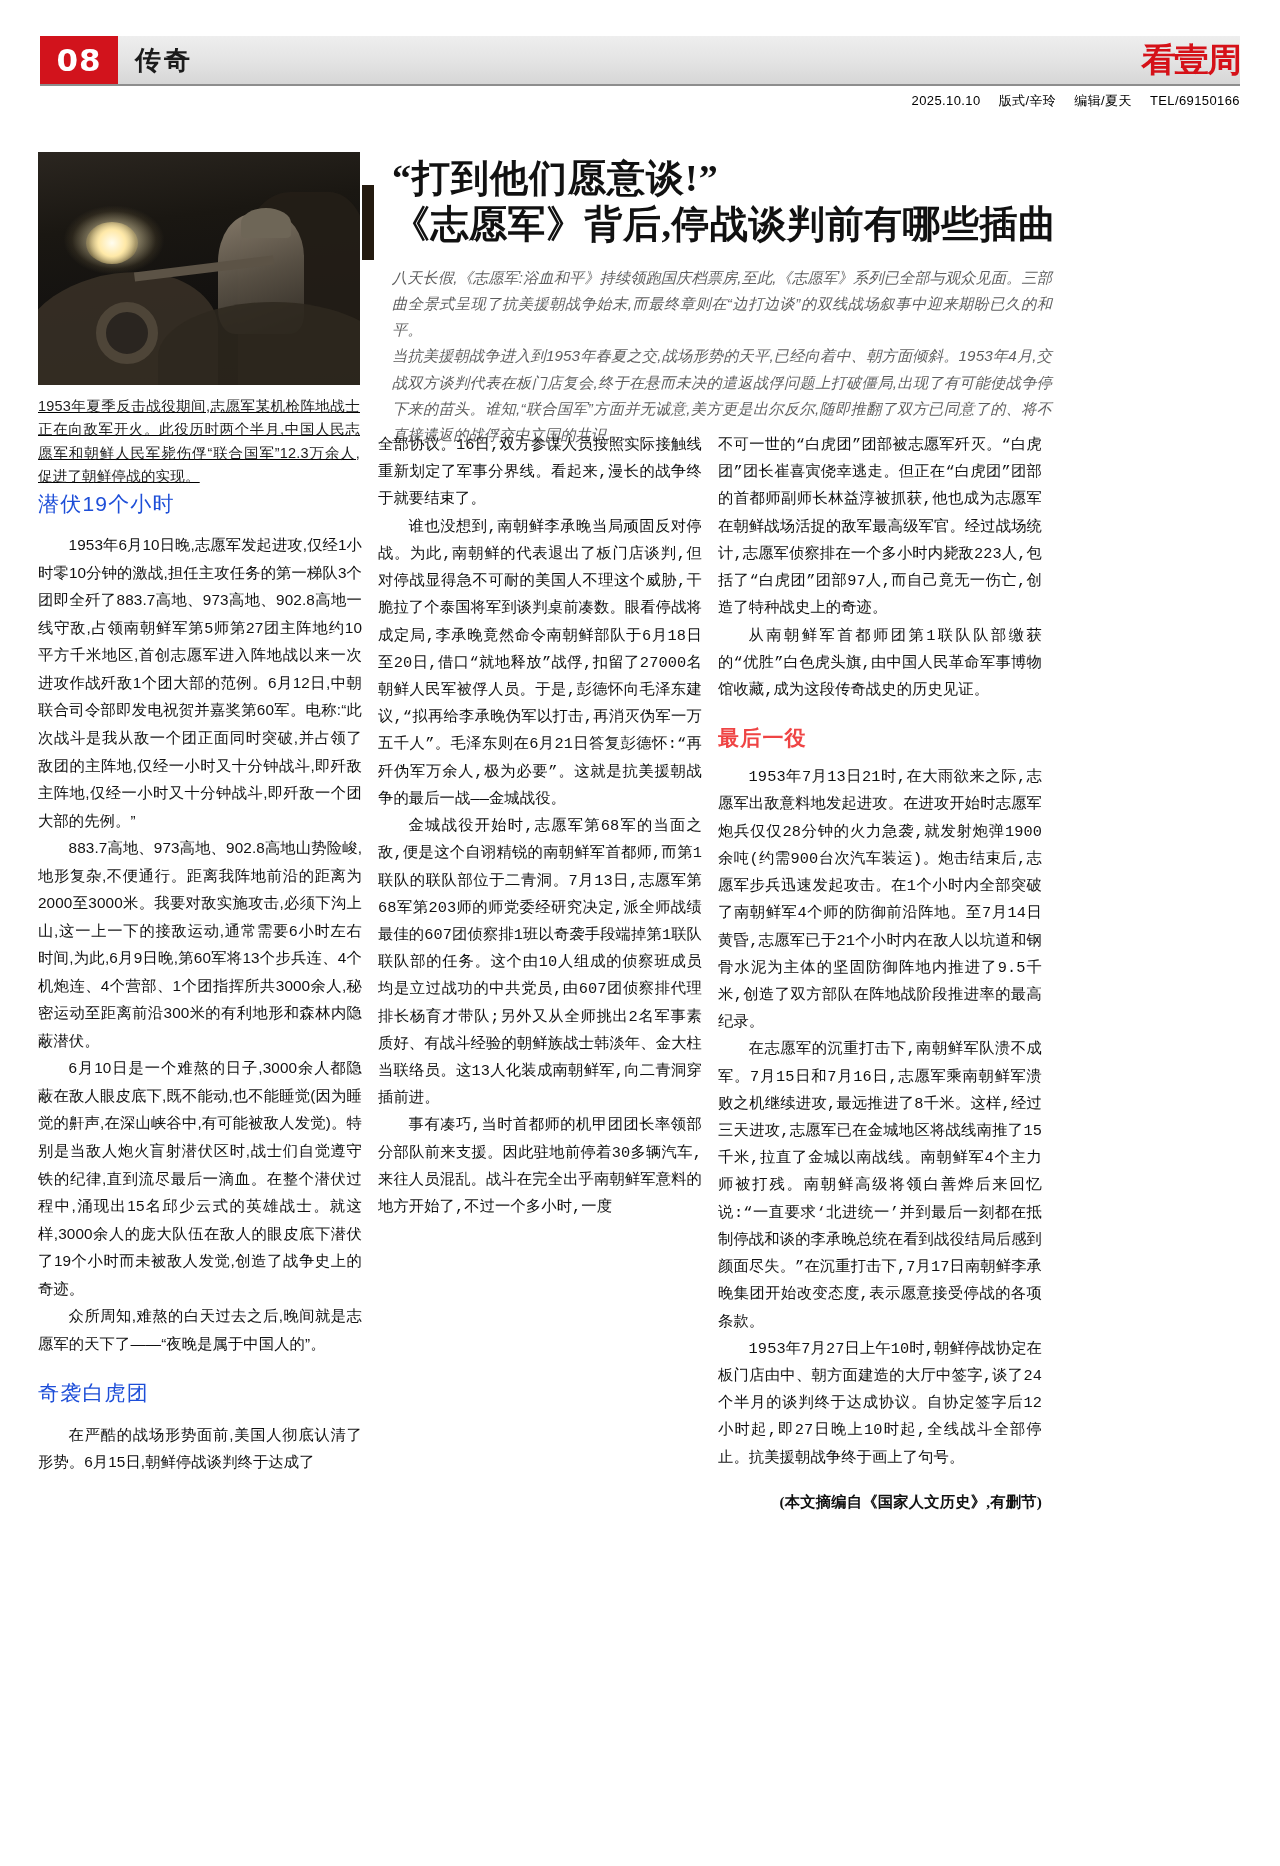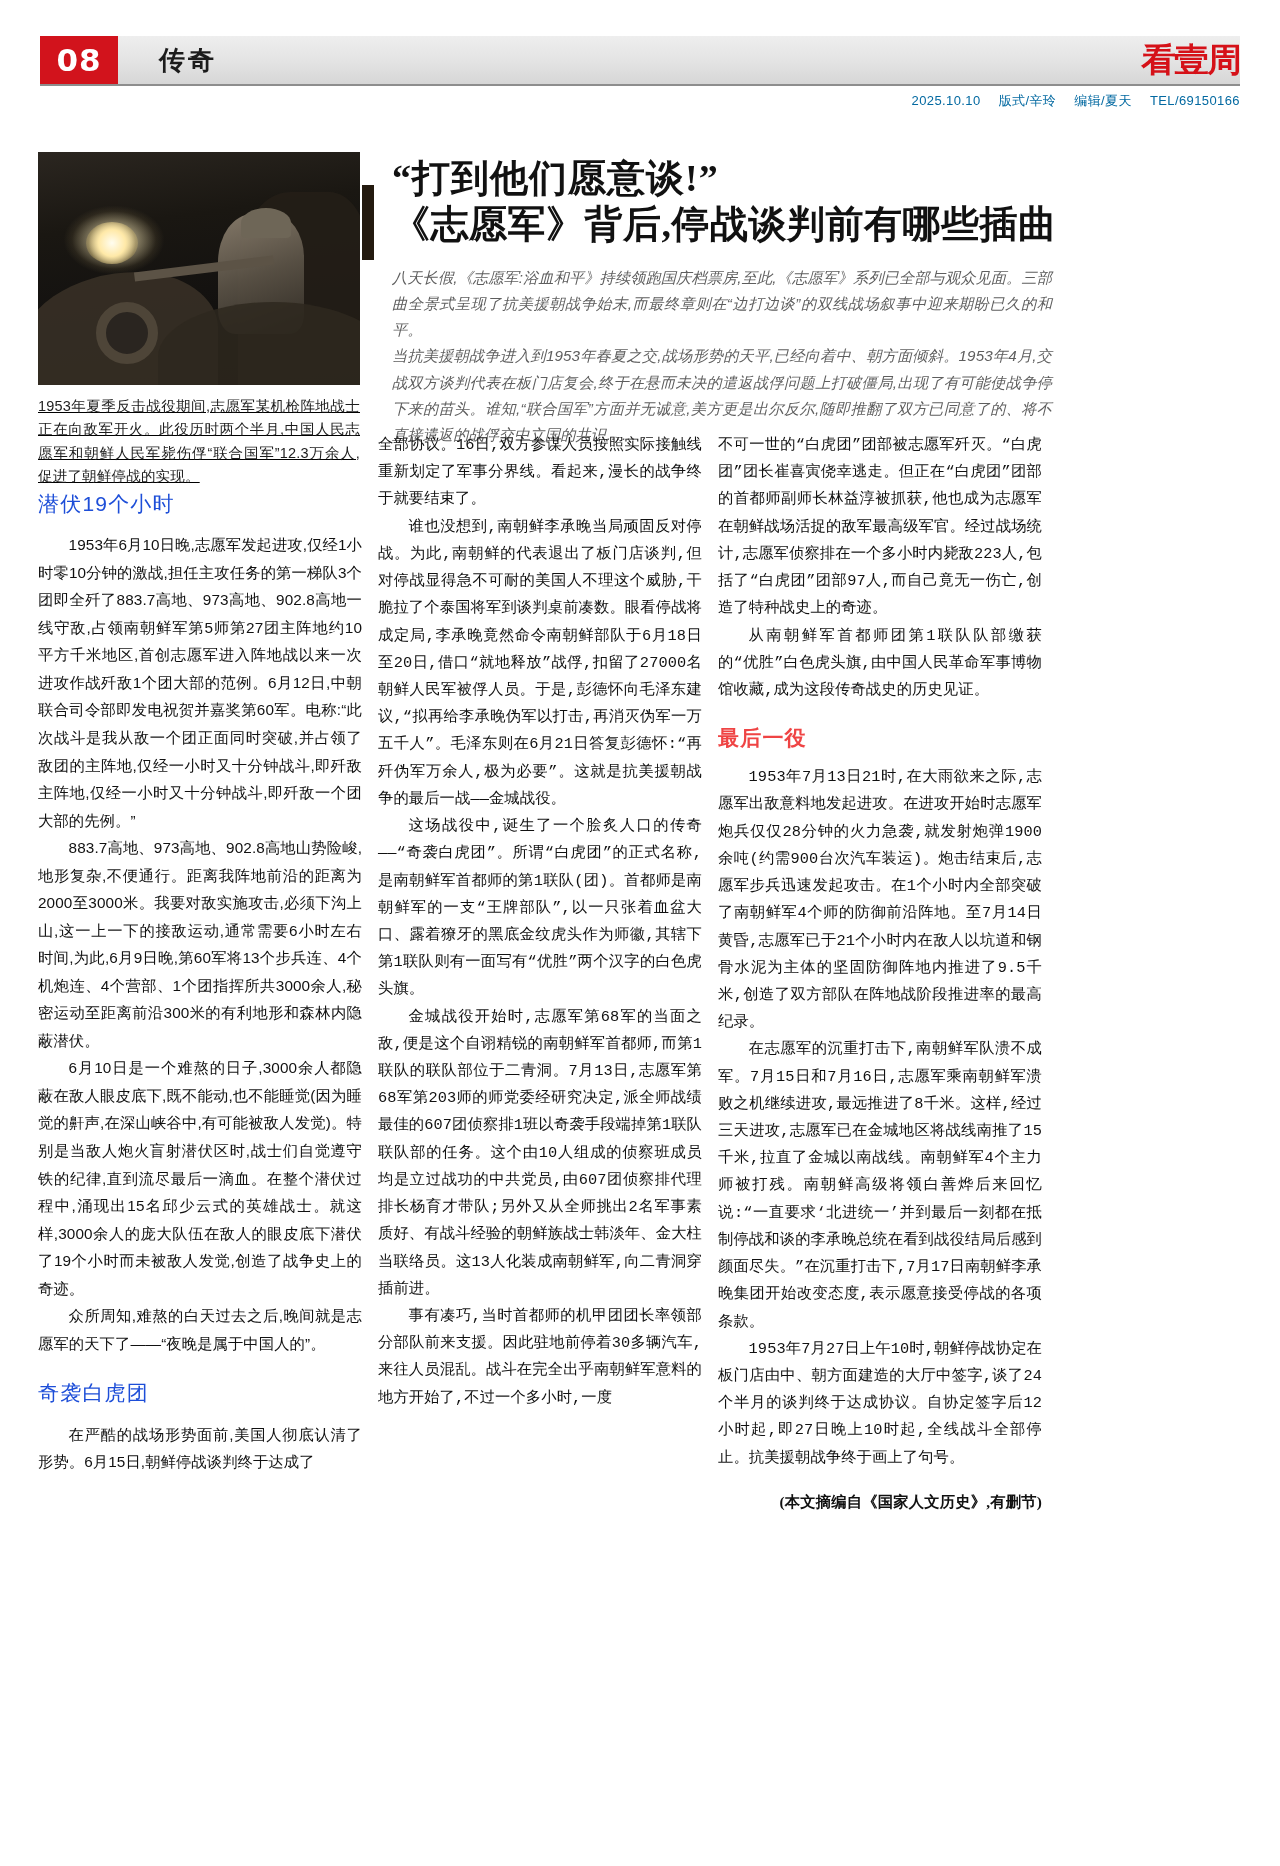--- a/index.html
+++ b/index.html
@@ -14,21 +14,20 @@
     overflow: hidden;
   }
 
   
   .masthead {
     position: absolute;
     left: 40px; top: 36px;
     width: 1200px; height: 48px;
     display: flex;
     align-items: stretch;
-    gap: 24px;
   }
   .masthead-bg {
     position: absolute;
     left: 0; top: 0;
     width: 1200px; height: 48px;
     background: linear-gradient(180deg,#eeeeee 0%, #e3e3e3 55%, #d6d6d6 100%);
   }
   .page-number-box {
     position: relative;
     width: 78px; height: 48px;
@@ -77,21 +76,21 @@
     font-family: "DejaVu Sans", sans-serif;
     line-height: 1;
     letter-spacing: -1px;
     transform: scaleX(1.05);
   }
 
   .byline {
     position: absolute;
     right: 40px; top: 92px;
     font-size: 13px;
-    color: #0369a1;
+    color: #000000;
     letter-spacing: 0.4px;
     white-space: nowrap;
   }
   .byline span { margin-left: 14px; }
   .byline span:first-child { margin-left: 0; }
 
   
   .photo-block {
     position: absolute;
     left: 38px; top: 152px;
@@ -319,21 +318,20 @@
     <p>883.7高地、973高地、902.8高地山势险峻,地形复杂,不便通行。距离我阵地前沿的距离为2000至3000米。我要对敌实施攻击,必须下沟上山,这一上一下的接敌运动,通常需要6小时左右时间,为此,6月9日晚,第60军将13个步兵连、4个机炮连、4个营部、1个团指挥所共3000余人,秘密运动至距离前沿300米的有利地形和森林内隐蔽潜伏。</p>
     <p>6月10日是一个难熬的日子,3000余人都隐蔽在敌人眼皮底下,既不能动,也不能睡觉(因为睡觉的鼾声,在深山峡谷中,有可能被敌人发觉)。特别是当敌人炮火盲射潜伏区时,战士们自觉遵守铁的纪律,直到流尽最后一滴血。在整个潜伏过程中,涌现出15名邱少云式的英雄战士。就这样,3000余人的庞大队伍在敌人的眼皮底下潜伏了19个小时而未被敌人发觉,创造了战争史上的奇迹。</p>
     <p>众所周知,难熬的白天过去之后,晚间就是志愿军的天下了——“夜晚是属于中国人的”。</p>
     <div class="subhead">奇袭白虎团</div>
     <p>在严酷的战场形势面前,美国人彻底认清了形势。6月15日,朝鲜停战谈判终于达成了</p>
   </div>
 
   <div class="col col-2">
     <p class="noindent">全部协议。16日,双方参谋人员按照实际接触线重新划定了军事分界线。看起来,漫长的战争终于就要结束了。</p>
     <p>谁也没想到,南朝鲜李承晚当局顽固反对停战。为此,南朝鲜的代表退出了板门店谈判,但对停战显得急不可耐的美国人不理这个威胁,干脆拉了个泰国将军到谈判桌前凑数。眼看停战将成定局,李承晚竟然命令南朝鲜部队于6月18日至20日,借口“就地释放”战俘,扣留了27000名朝鲜人民军被俘人员。于是,彭德怀向毛泽东建议,“拟再给李承晚伪军以打击,再消灭伪军一万五千人”。毛泽东则在6月21日答复彭德怀:“再歼伪军万余人,极为必要”。这就是抗美援朝战争的最后一战——金城战役。</p>
-    <p>这场战役中,诞生了一个脍炙人口的传奇——“奇袭白虎团”。所谓“白虎团”的正式名称,是南朝鲜军首都师的第1联队(团)。首都师是南朝鲜军的一支“王牌部队”,以一只张着血盆大口、露着獠牙的黑底金纹虎头作为师徽,其辖下第1联队则有一面写有“优胜”两个汉字的白色虎头旗。</p>
     <p>金城战役开始时,志愿军第68军的当面之敌,便是这个自诩精锐的南朝鲜军首都师,而第1联队的联队部位于二青洞。7月13日,志愿军第68军第203师的师党委经研究决定,派全师战绩最佳的607团侦察排1班以奇袭手段端掉第1联队联队部的任务。这个由10人组成的侦察班成员均是立过战功的中共党员,由607团侦察排代理排长杨育才带队;另外又从全师挑出2名军事素质好、有战斗经验的朝鲜族战士韩淡年、金大柱当联络员。这13人化装成南朝鲜军,向二青洞穿插前进。</p>
     <p>事有凑巧,当时首都师的机甲团团长率领部分部队前来支援。因此驻地前停着30多辆汽车,来往人员混乱。战斗在完全出乎南朝鲜军意料的地方开始了,不过一个多小时,一度</p>
   </div>
 
   <div class="col col-3">
     <p class="noindent">不可一世的“白虎团”团部被志愿军歼灭。“白虎团”团长崔喜寅侥幸逃走。但正在“白虎团”团部的首都师副师长林益淳被抓获,他也成为志愿军在朝鲜战场活捉的敌军最高级军官。经过战场统计,志愿军侦察排在一个多小时内毙敌223人,包括了“白虎团”团部97人,而自己竟无一伤亡,创造了特种战史上的奇迹。</p>
     <p>从南朝鲜军首都师团第1联队队部缴获的“优胜”白色虎头旗,由中国人民革命军事博物馆收藏,成为这段传奇战史的历史见证。</p>
     <div class="subhead-serif">最后一役</div>
     <p>1953年7月13日21时,在大雨欲来之际,志愿军出敌意料地发起进攻。在进攻开始时志愿军炮兵仅仅28分钟的火力急袭,就发射炮弹1900余吨(约需900台次汽车装运)。炮击结束后,志愿军步兵迅速发起攻击。在1个小时内全部突破了南朝鲜军4个师的防御前沿阵地。至7月14日黄昏,志愿军已于21个小时内在敌人以坑道和钢骨水泥为主体的坚固防御阵地内推进了9.5千米,创造了双方部队在阵地战阶段推进率的最高纪录。</p>
     <p>在志愿军的沉重打击下,南朝鲜军队溃不成军。7月15日和7月16日,志愿军乘南朝鲜军溃败之机继续进攻,最远推进了8千米。这样,经过三天进攻,志愿军已在金城地区将战线南推了15千米,拉直了金城以南战线。南朝鲜军4个主力师被打残。南朝鲜高级将领白善烨后来回忆说:“一直要求‘北进统一’并到最后一刻都在抵制停战和谈的李承晚总统在看到战役结局后感到颜面尽失。”在沉重打击下,7月17日南朝鲜李承晚集团开始改变态度,表示愿意接受停战的各项条款。</p>

